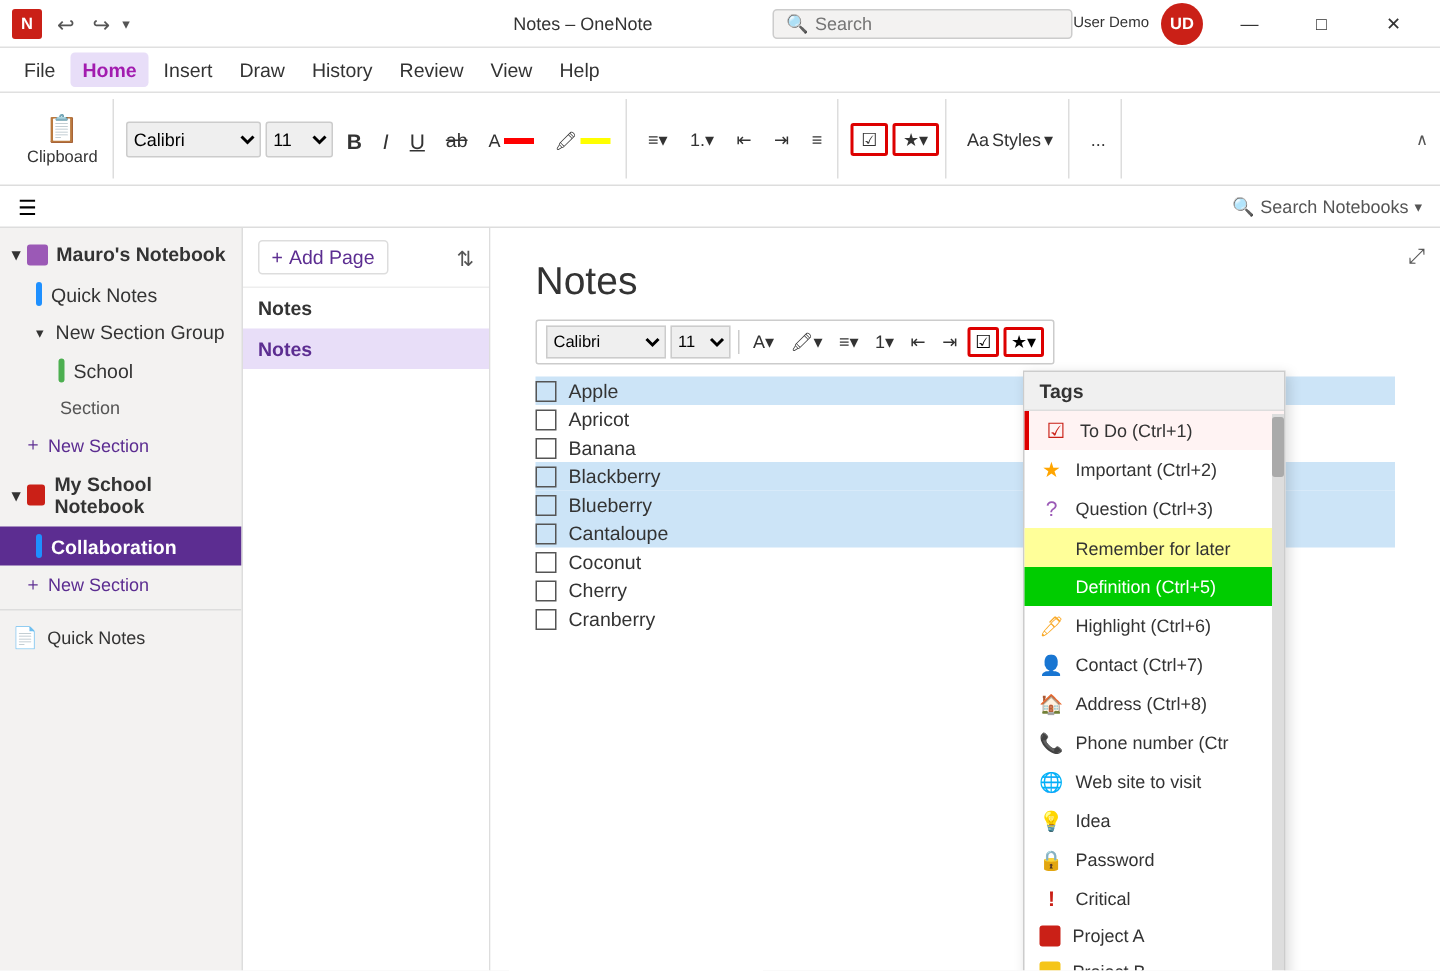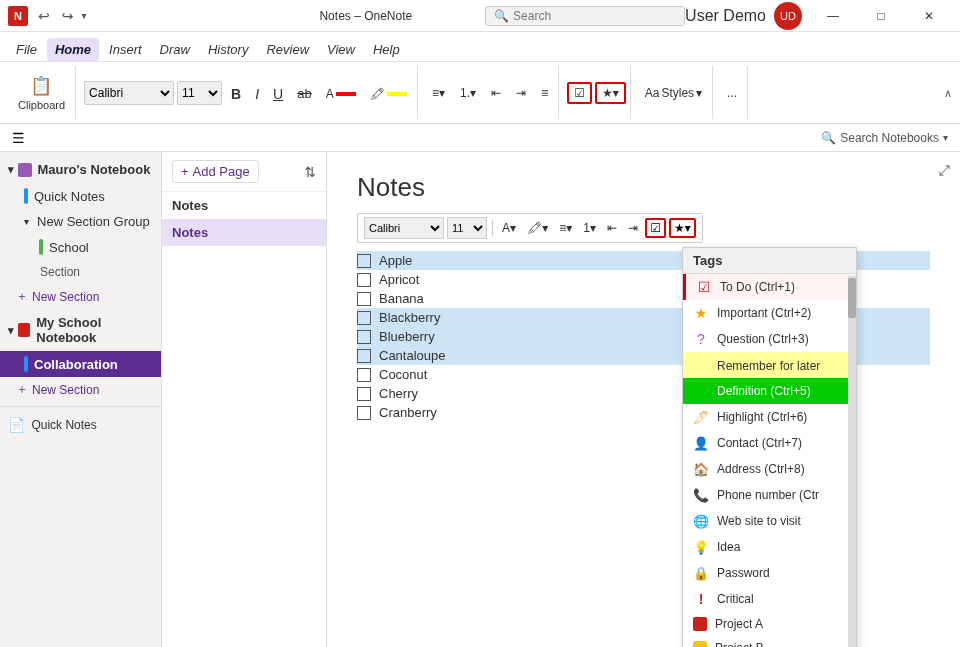--- a/index.html
+++ b/index.html
@@ -17,38 +17,37 @@
     .title-bar-left { display: flex; align-items: center; gap: 6px; flex: 1; }
     .title-logo { width: 20px; height: 20px; background: #ca2017; border-radius: 2px; display: flex; align-items: center; justify-content: center; color: #fff; font-weight: bold; font-size: 11px; }
     .title-controls { display: flex; gap: 4px; align-items: center; }
     .title-text { flex: 1; text-align: center; font-size: 12px; color: #333; }
     .search-box {
       display: flex; align-items: center; background: #f3f2f1; border: 1px solid #ccc; border-radius: 3px;
       padding: 2px 8px; width: 200px; gap: 4px;
     }
     .search-box input { border: none; background: transparent; font-size: 12px; outline: none; width: 160px; }
     .user-area { display: flex; align-items: center; gap: 8px; }
-    .user-name { font-size: 16px; color: #333; }
-    .user-avatar { width: 28px; height: 28px; border-radius: 50%; background: #ca2017; display: flex; align-items: center; justify-content: center; color: #fff; font-size: 11px; font-weight: normal; }
+    .user-name { font-size: 10px; color: #333; }
+    .user-avatar { width: 28px; height: 28px; border-radius: 50%; background: #ca2017; display: flex; align-items: center; justify-content: center; color: #fff; font-size: 11px; font-weight: bold; }
     .win-controls { display: flex; gap: 2px; margin-left: 8px; }
     .win-btn { width: 46px; height: 32px; display: flex; align-items: center; justify-content: center; font-size: 12px; color: #333; cursor: pointer; }
 
     
     .menu-bar {
       height: 30px;
       background: #fff;
       display: flex;
-      align-items: flex-end;
+      align-items: center;
       padding: 0 8px;
       border-bottom: 1px solid #e0e0e0;
       gap: 2px;
-      font-style: italic;
     }
     .menu-item { padding: 4px 8px; font-size: 13px; color: #333; cursor: pointer; border-radius: 3px; }
-    .menu-item.active { background: #e8def8; color: #0f172a; font-weight: 600; }
+    .menu-item.active { background: #e8def8; color: #a21caf; font-weight: 600; }
 
     
     .ribbon {
       height: 62px;
       background: #fff;
       border-bottom: 1px solid #ddd;
       display: flex;
       align-items: center;
       padding: 4px 8px;
       gap: 4px;

